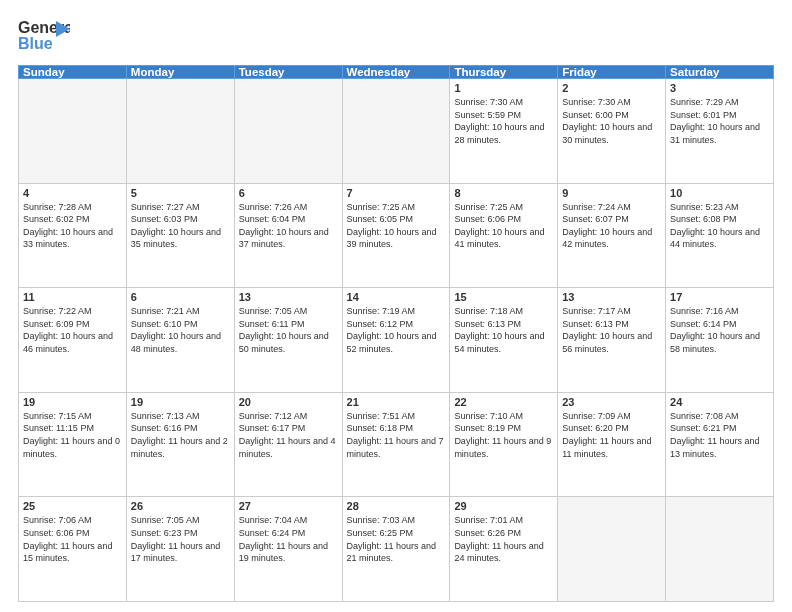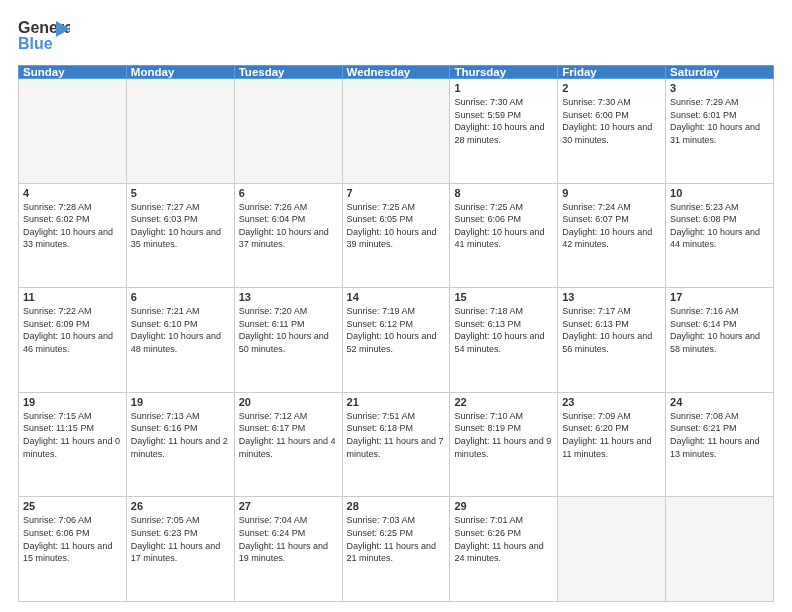--- a/index.html
+++ b/index.html
@@ -195,21 +195,21 @@
 Daylight: 10 hours and 46 minutes.</div>
           </td>
           <td>
             <span class="day-num">6</span>
             <div class="day-info">Sunrise: 7:21 AM
 Sunset: 6:10 PM
 Daylight: 10 hours and 48 minutes.</div>
           </td>
           <td>
             <span class="day-num">13</span>
-            <div class="day-info">Sunrise: 7:20 AM
+            <div class="day-info">Sunrise: 7:05 AM
 Sunset: 6:11 PM
 Daylight: 10 hours and 50 minutes.</div>
           </td>
           <td>
             <span class="day-num">14</span>
             <div class="day-info">Sunrise: 7:19 AM
 Sunset: 6:12 PM
 Daylight: 10 hours and 52 minutes.</div>
           </td>
           <td>

